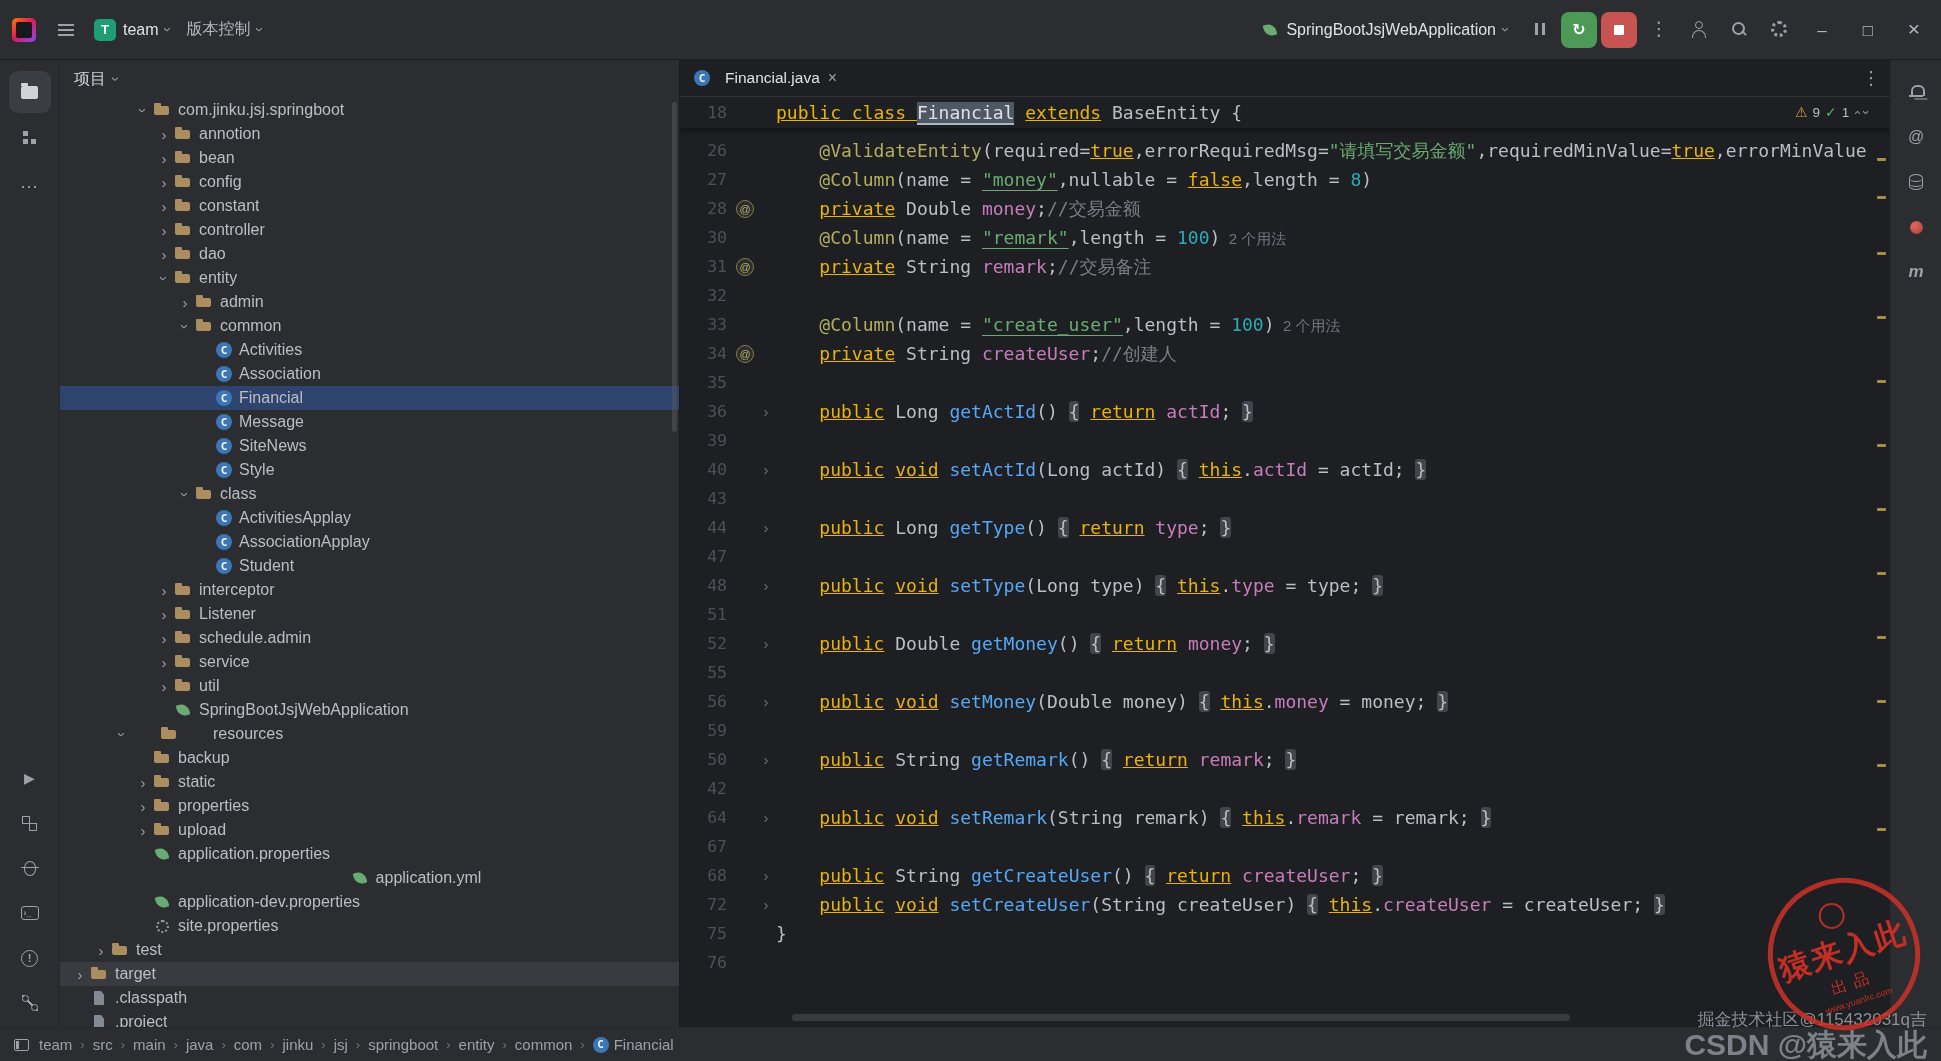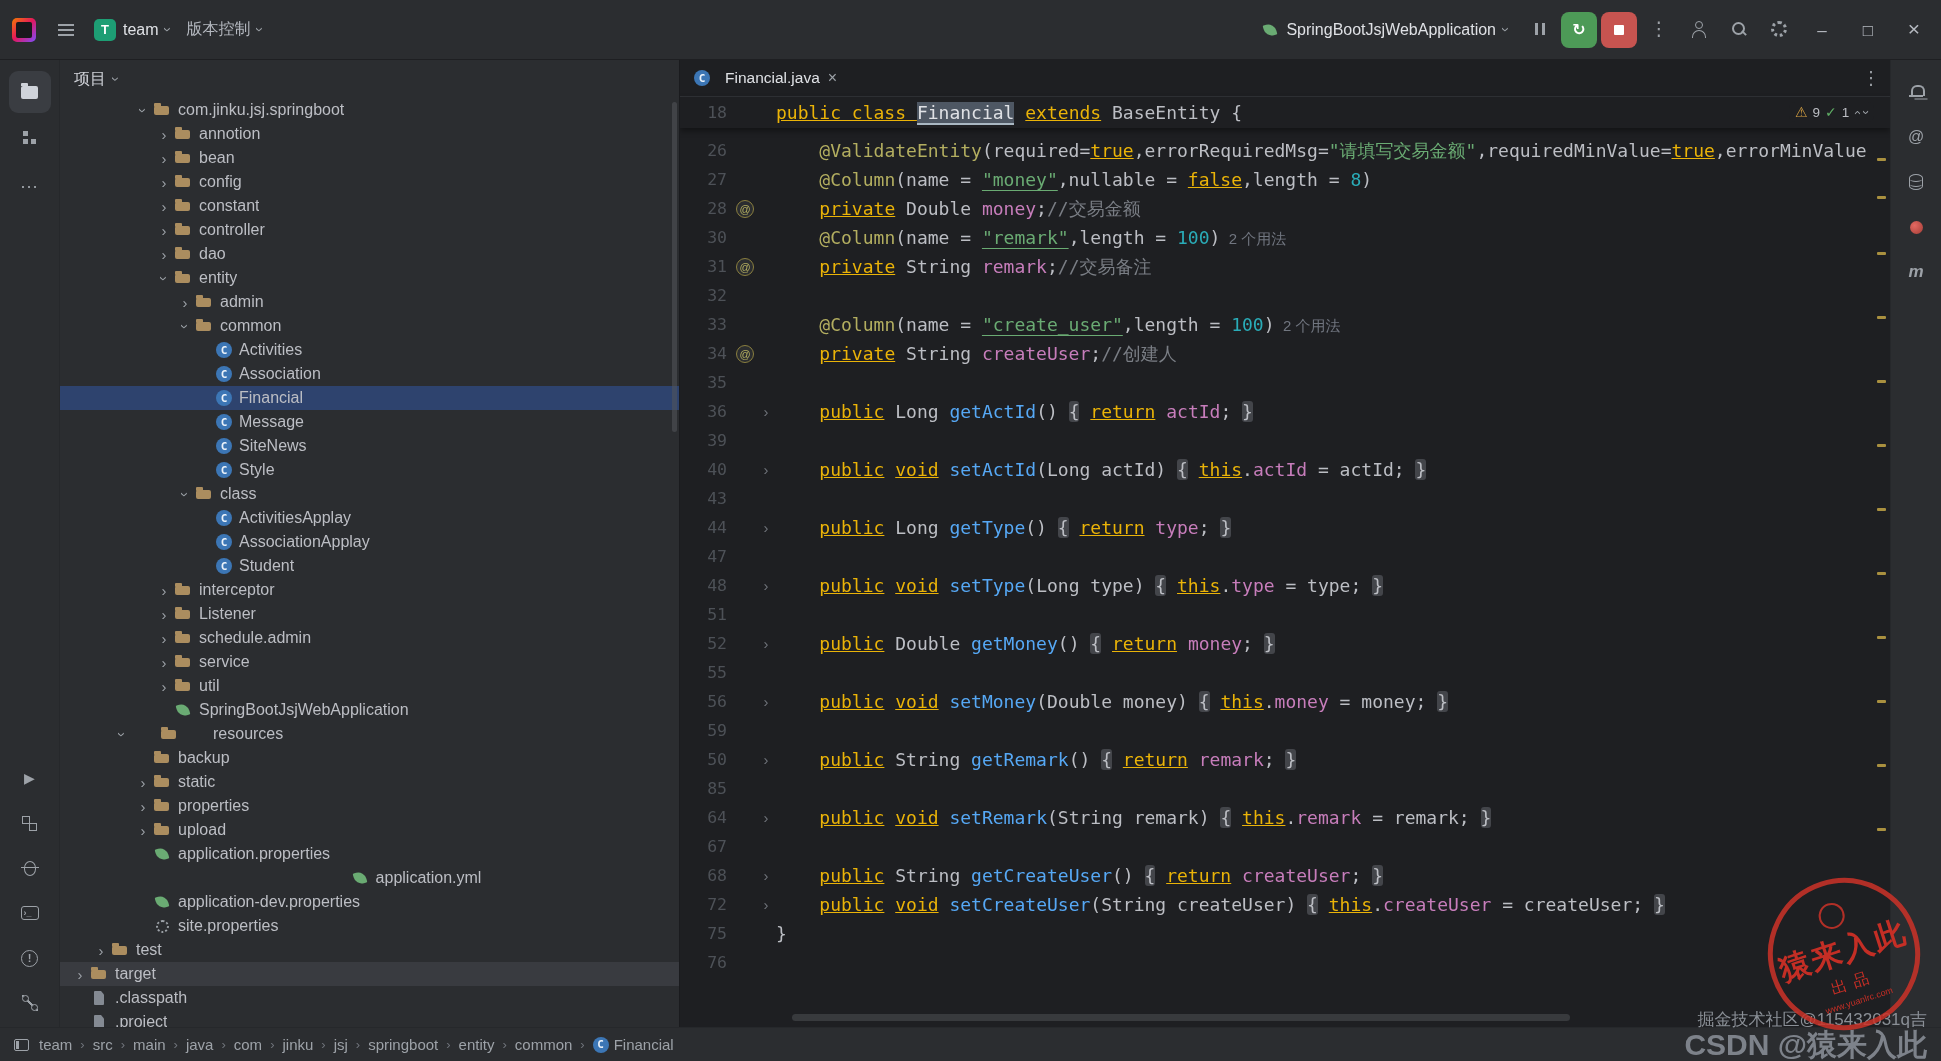--- a/index.html
+++ b/index.html
@@ -592,21 +592,21 @@
           <span class="gfold"></span>
           <span class="ctext"></span>
         </div>
         <div class="code-line">
           <span class="lnum">50</span>
           <span class="gicon"></span>
           <span class="gfold">›</span>
           <span class="ctext"><span class="tk-def">    </span><span class="tk-kw">public</span><span class="tk-def"> String </span><span class="tk-fn">getRemark</span><span class="tk-def">() </span><span class="tk-brace">{</span><span class="tk-def"> </span><span class="tk-kw">return</span><span class="tk-def"> </span><span class="tk-fld">remark</span><span class="tk-def">; </span><span class="tk-brace">}</span></span>
         </div>
         <div class="code-line">
-          <span class="lnum">85</span>
+          <span class="lnum">42</span>
           <span class="gicon"></span>
           <span class="gfold"></span>
           <span class="ctext"></span>
         </div>
         <div class="code-line">
           <span class="lnum">64</span>
           <span class="gicon"></span>
           <span class="gfold">›</span>
           <span class="ctext"><span class="tk-def">    </span><span class="tk-kw">public</span><span class="tk-def"> </span><span class="tk-kw">void</span><span class="tk-def"> </span><span class="tk-fn">setRemark</span><span class="tk-def">(String remark) </span><span class="tk-brace">{</span><span class="tk-def"> </span><span class="tk-kw">this</span><span class="tk-def">.</span><span class="tk-fld">remark</span><span class="tk-def"> = remark; </span><span class="tk-brace">}</span></span>
         </div>

